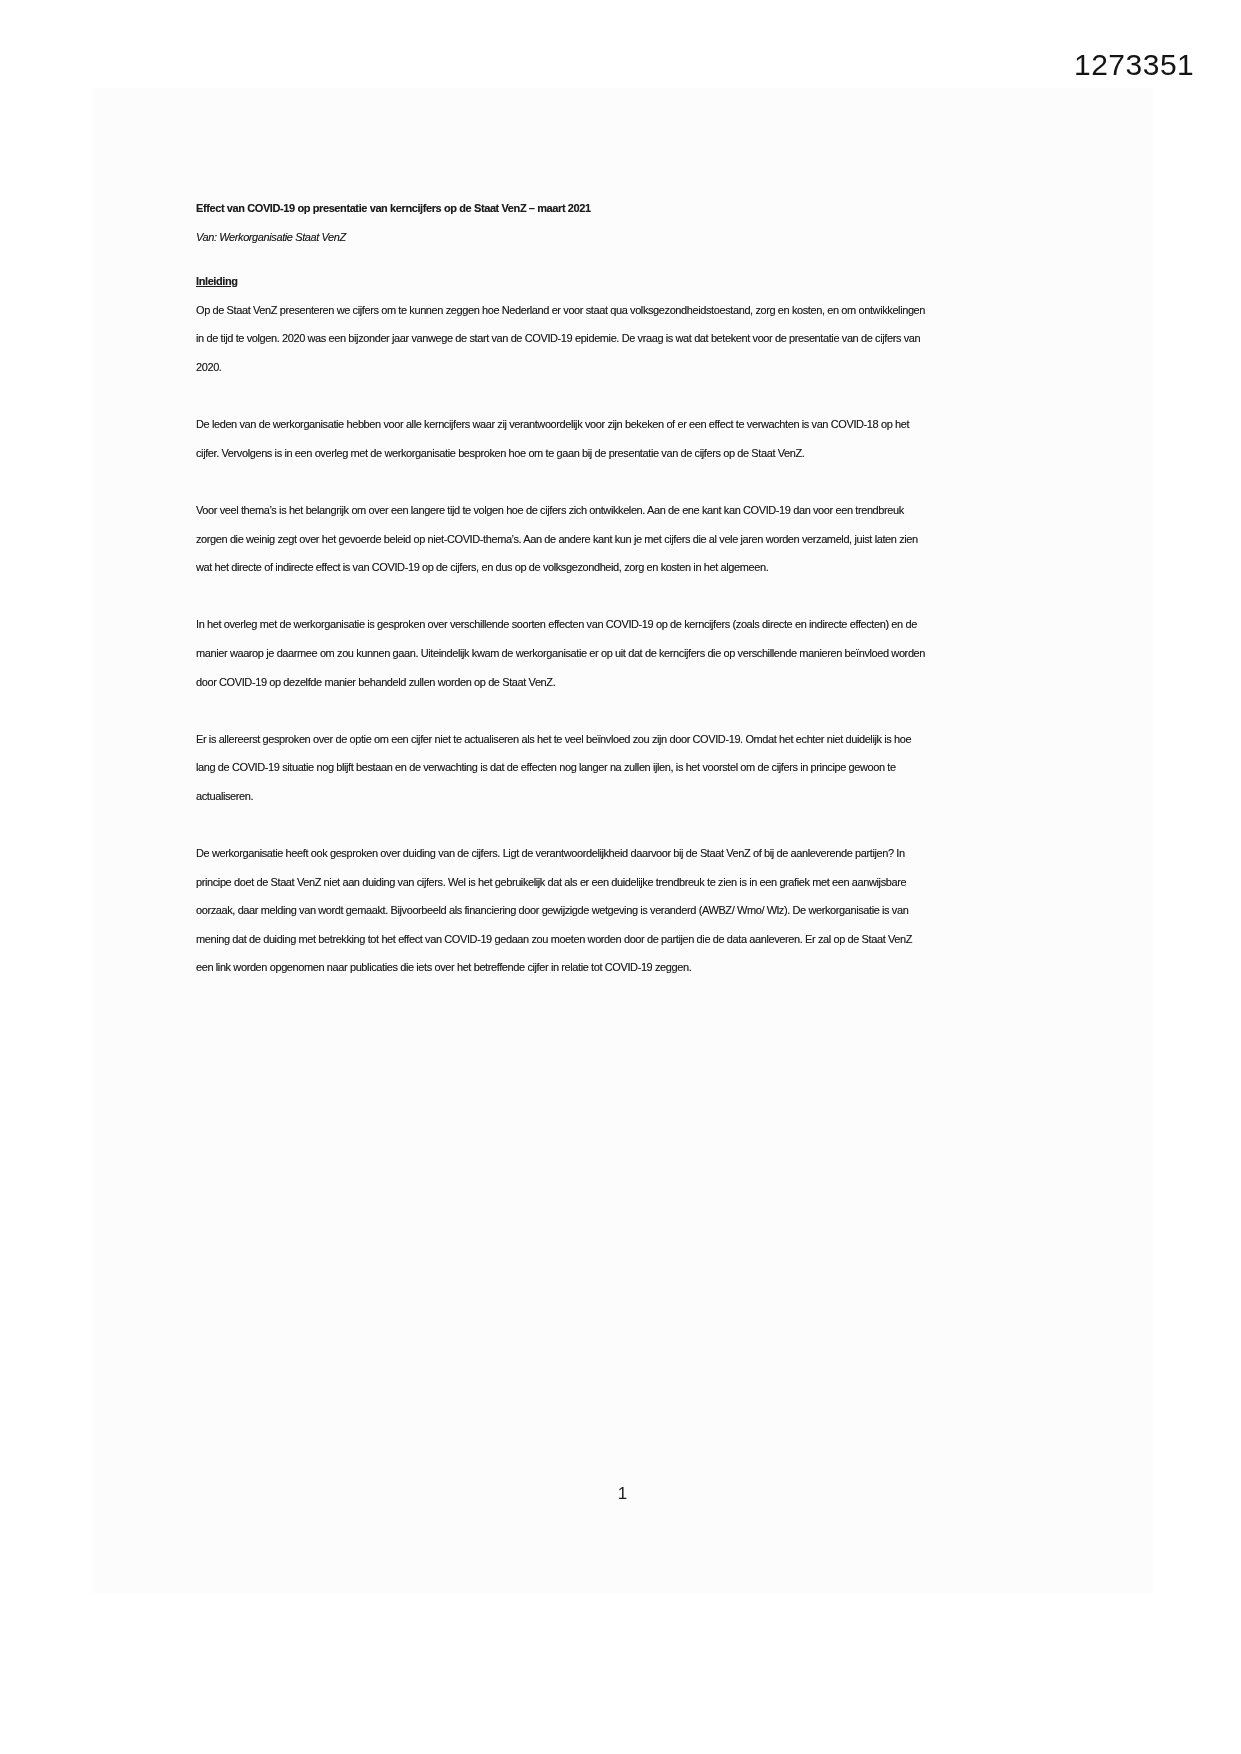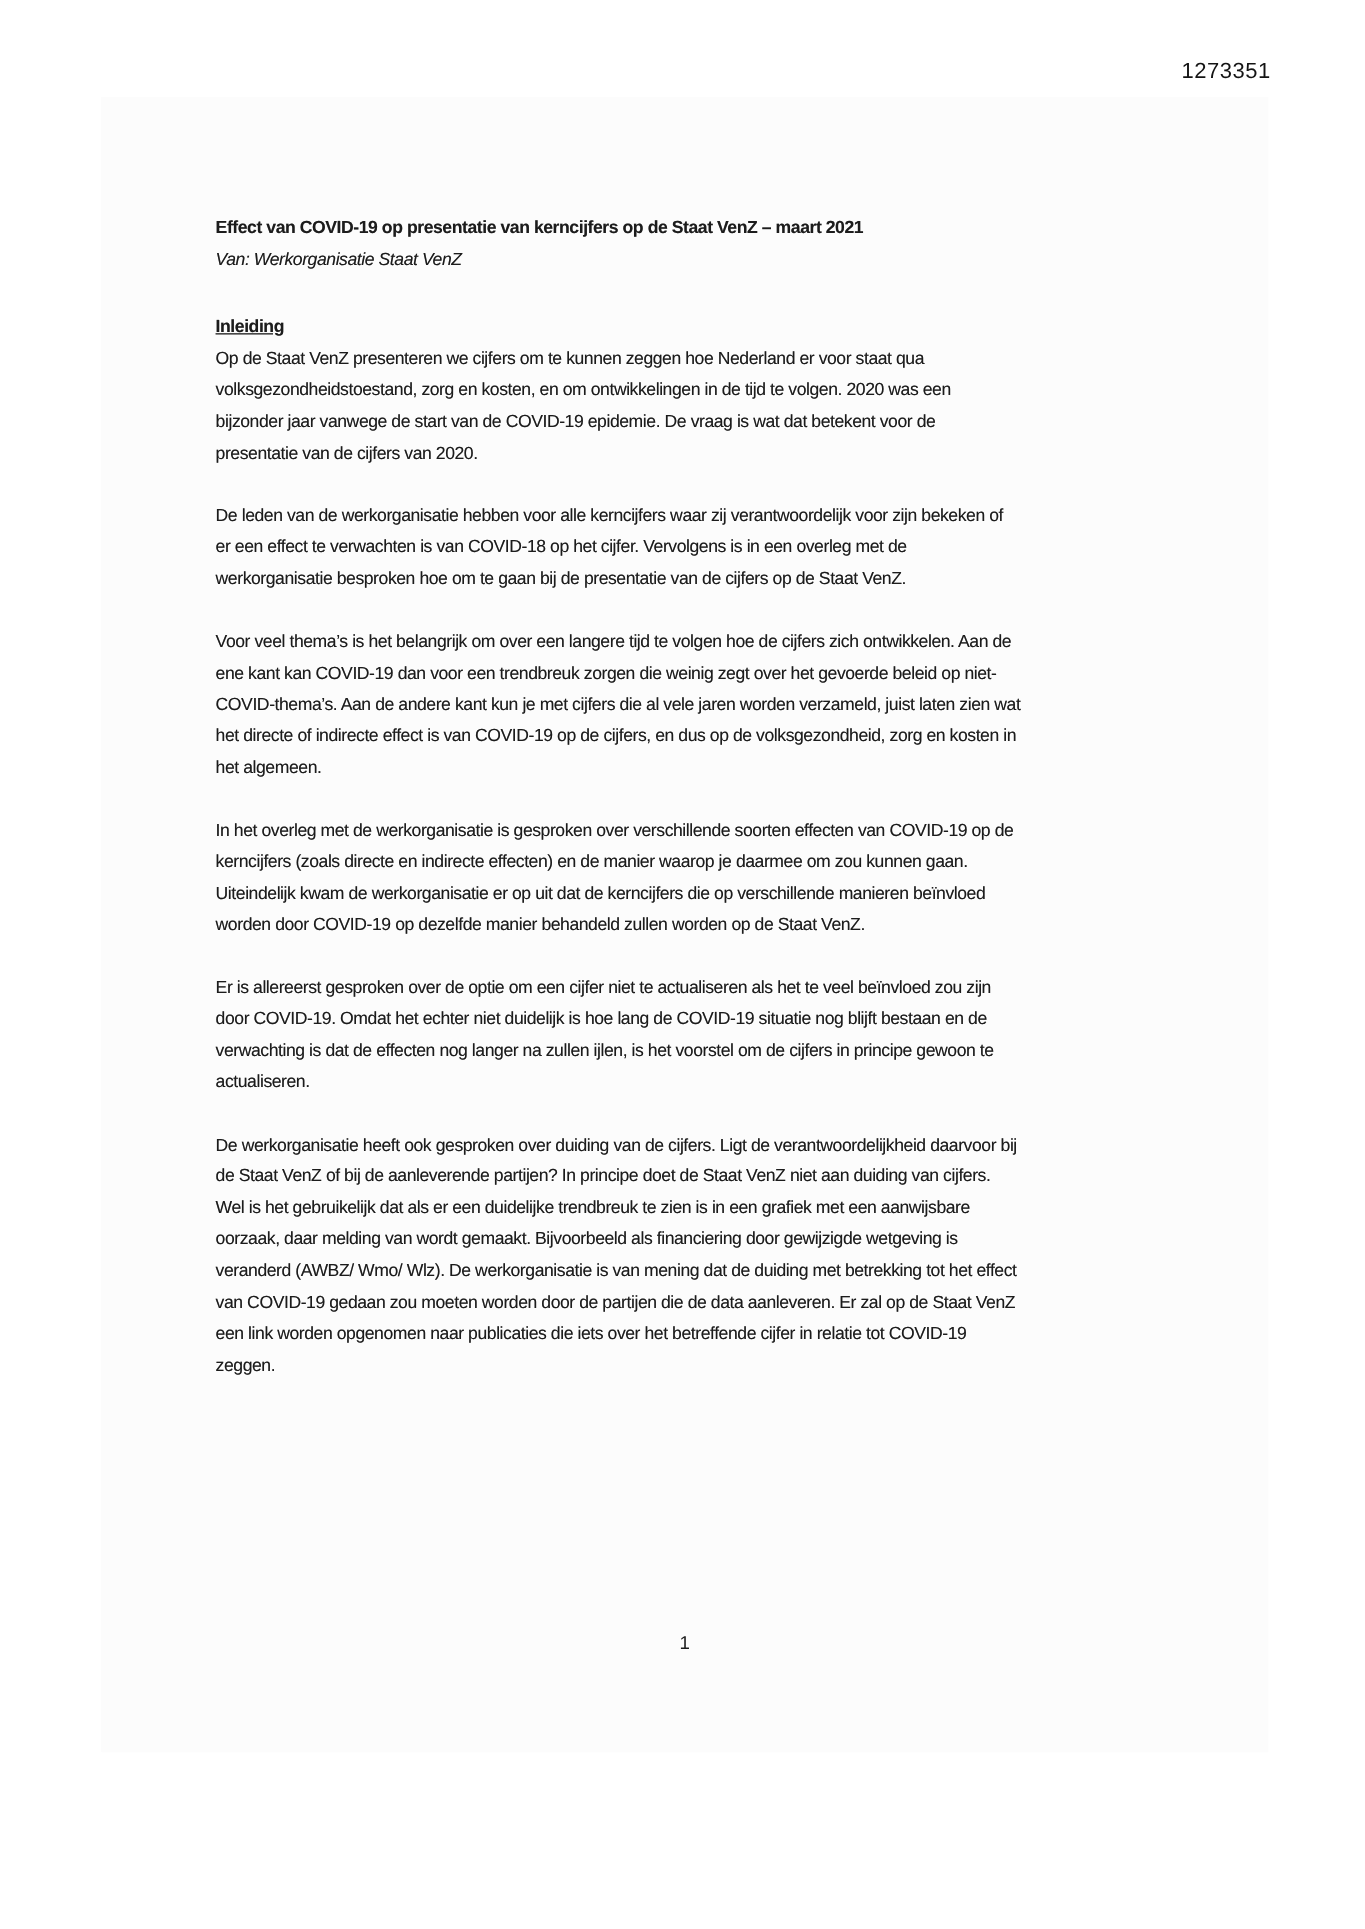--- a/index.html
+++ b/index.html
@@ -20,48 +20,48 @@
     left: 92px;
     top: 88px;
     width: 1061px;
     height: 1505px;
     background: #fcfcfc;
   }
   .doc-number {
     position: absolute;
     top: 48px;
     left: 1074px;
-    font-size: 20px;
+    font-size: 30px;
     line-height: 34px;
     letter-spacing: 0.5px;
     color: #141414;
   }
   .content {
     position: absolute;
     left: 196px;
     top: 194px;
     width: 732px;
-    font-size: 16px;
+    font-size: 11px;
     line-height: 28.6px;
     letter-spacing: -0.4px;
     text-shadow: 0 0 0.5px rgba(20,20,20,0.45);
   }
   .content p {
     margin: 0 0 28.6px 0;
   }
   .doc-title {
     font-weight: bold;
     margin: 0 !important;
   }
   .meta-line {
     font-style: italic;
     margin: 0 !important;
   }
   .meta-block {
-    margin: 0 0 33px 0;
+    margin: 0 0 16px 0;
   }
   .section-heading {
     font-weight: bold;
     margin: 0 !important;
     text-decoration: underline;
   }
   .page-number {
     position: absolute;
     left: 92px;
     top: 1484px;

